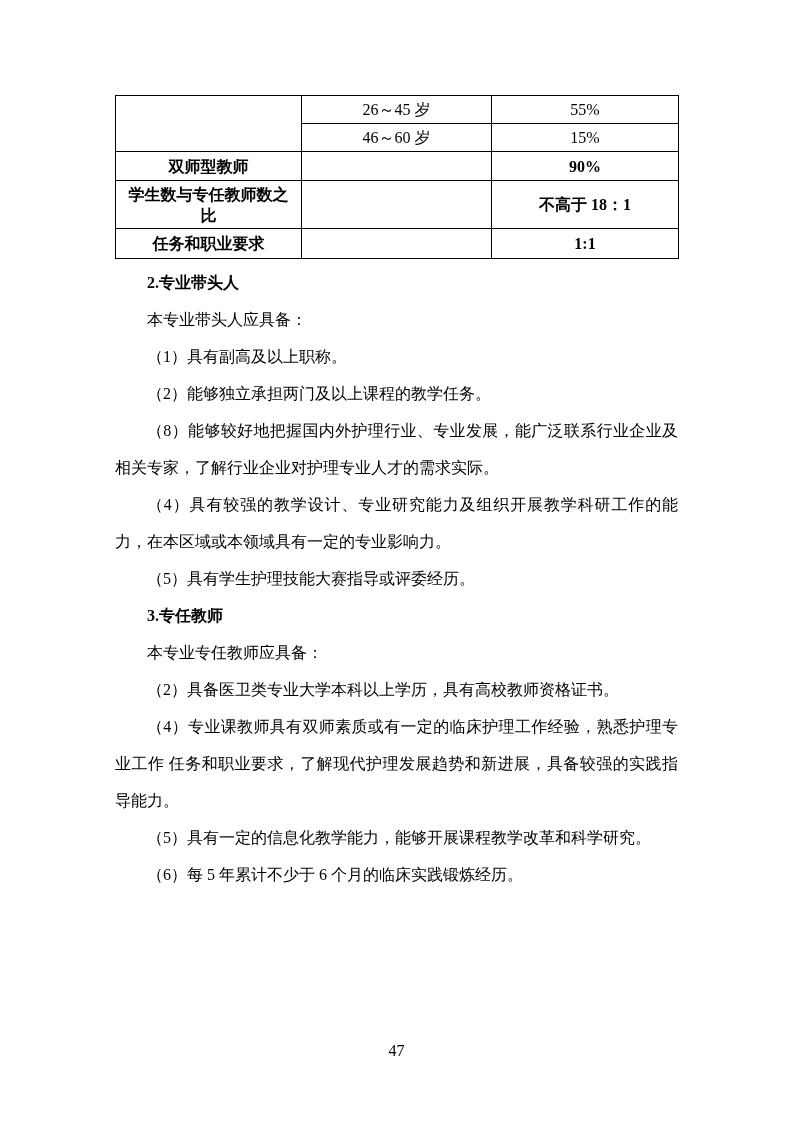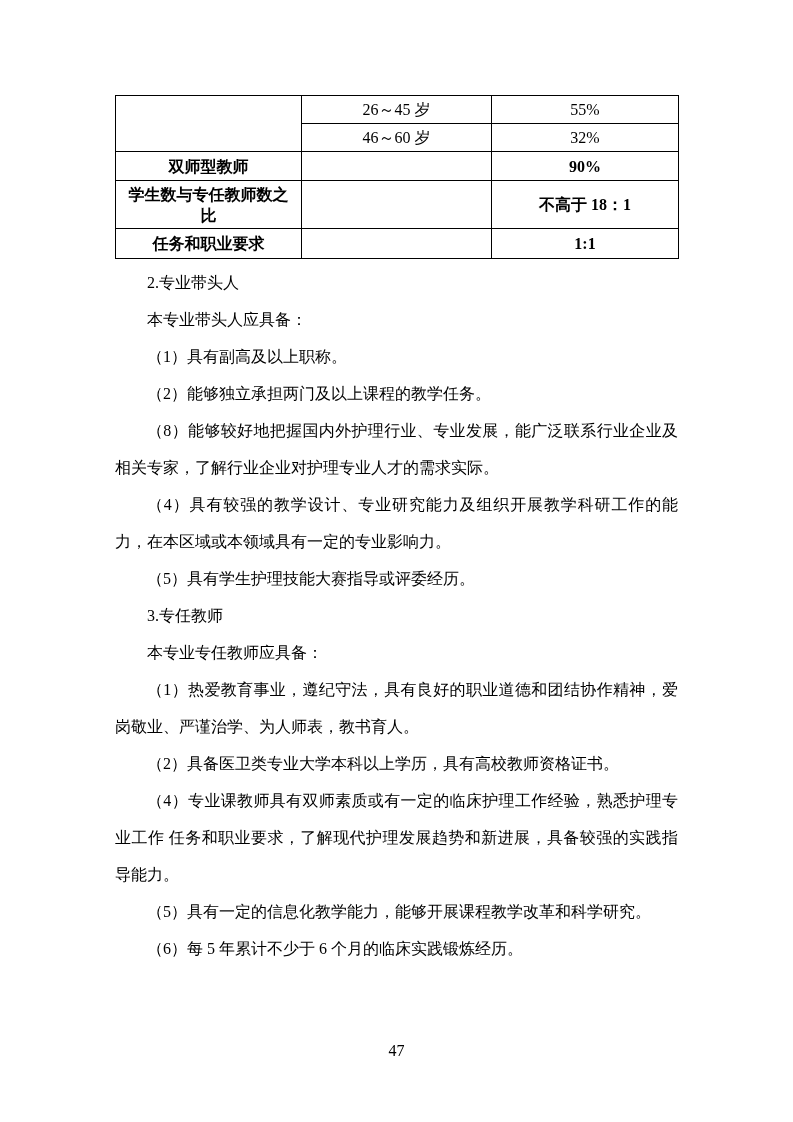--- a/index.html
+++ b/index.html
@@ -47,21 +47,21 @@
   td.bold { font-weight: bold; }
   
   .body-text { margin-top: 5px; }
   p.para {
     font-size: 16px;
     line-height: 37px;
     text-align: justify;
     text-indent: 2em;
     word-break: break-all;
   }
-  p.heading { font-weight: normal; }
+  p.heading { font-weight: bold; }
   
   .page-number {
     position: absolute;
     bottom: 62px;
     left: 0;
     width: 100%;
     text-align: center;
     font-size: 16px;
   }
 </style>
@@ -78,21 +78,21 @@
           <col class="c3">
         </colgroup>
       <tbody>
         <tr class="r-sm">
           <td class="bold" rowspan="2"></td>
           <td>26～45 岁</td>
           <td>55%</td>
         </tr>
         <tr class="r-sm">
           <td>46～60 岁</td>
-          <td>32%</td>
+          <td>15%</td>
         </tr>
         <tr class="r-md">
           <td class="bold">双师型教师</td>
           <td></td>
           <td class="bold">90%</td>
         </tr>
         <tr class="r-lg">
           <td class="bold">学生数与专任教师数之比</td>
           <td></td>
           <td class="bold">不高于 18：1</td>
@@ -108,21 +108,20 @@
     <div class="body-text">
       <p class="para heading">2.专业带头人</p>
       <p class="para">本专业带头人应具备：</p>
       <p class="para">（1）具有副高及以上职称。</p>
       <p class="para">（2）能够独立承担两门及以上课程的教学任务。</p>
       <p class="para">（8）能够较好地把握国内外护理行业、专业发展，能广泛联系行业企业及相关专家，了解行业企业对护理专业人才的需求实际。</p>
       <p class="para">（4）具有较强的教学设计、专业研究能力及组织开展教学科研工作的能力，在本区域或本领域具有一定的专业影响力。</p>
       <p class="para">（5）具有学生护理技能大赛指导或评委经历。</p>
       <p class="para heading">3.专任教师</p>
       <p class="para">本专业专任教师应具备：</p>
-      <p class="para">（1）热爱教育事业，遵纪守法，具有良好的职业道德和团结协作精神，爱岗敬业、严谨治学、为人师表，教书育人。</p>
       <p class="para">（2）具备医卫类专业大学本科以上学历，具有高校教师资格证书。</p>
       <p class="para">（4）专业课教师具有双师素质或有一定的临床护理工作经验，熟悉护理专业工作 任务和职业要求，了解现代护理发展趋势和新进展，具备较强的实践指导能力。</p>
       <p class="para">（5）具有一定的信息化教学能力，能够开展课程教学改革和科学研究。</p>
       <p class="para">（6）每 5 年累计不少于 6 个月的临床实践锻炼经历。</p>
     </div>
 
   </div>
 
   <div class="page-number">47</div>
 </div>

